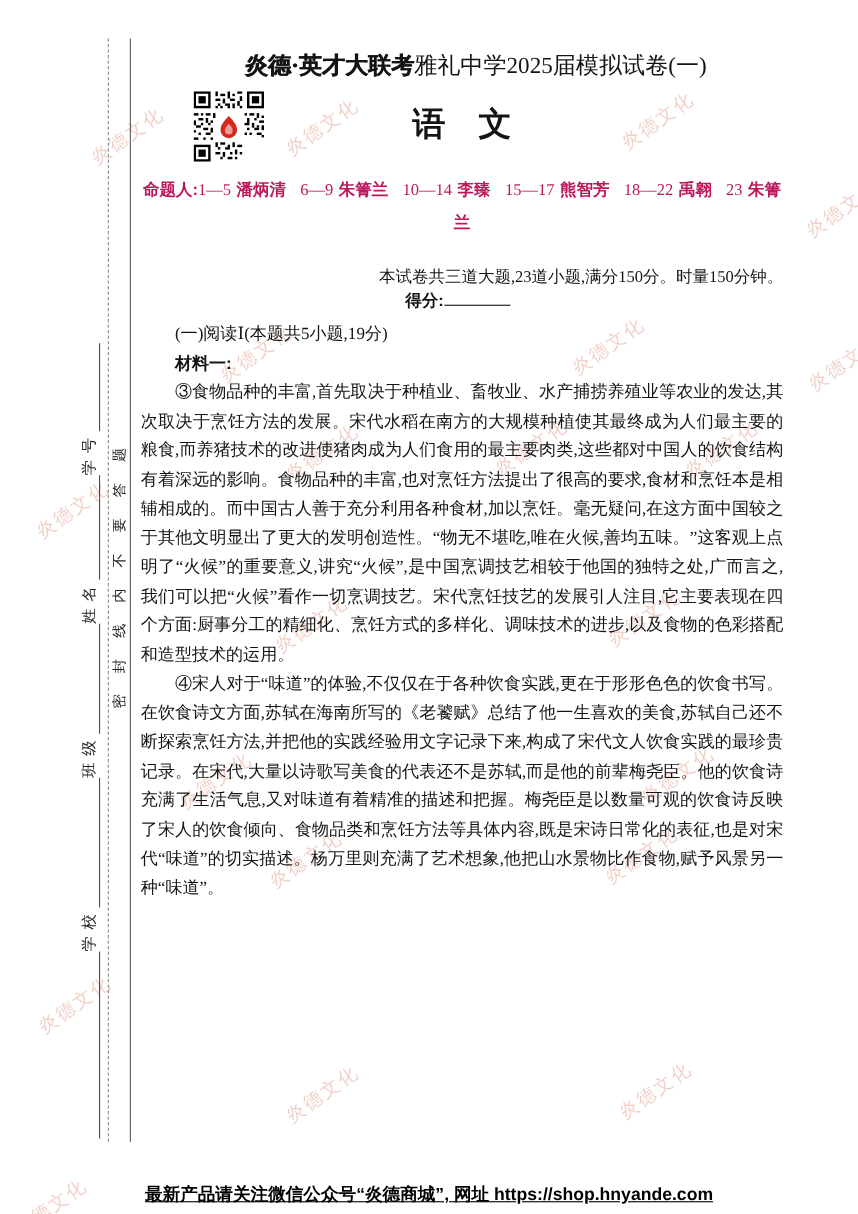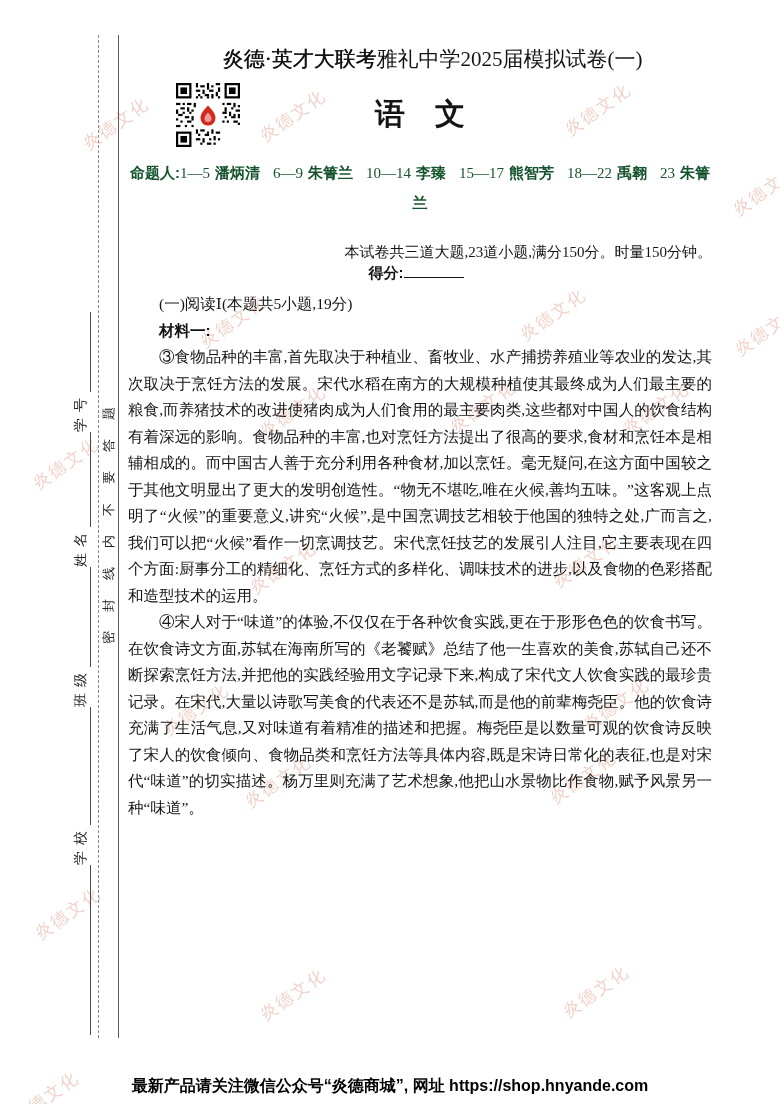--- a/index.html
+++ b/index.html
@@ -23,41 +23,41 @@
                  display:flex;align-items:center;
                  font-family:"Liberation Sans","DejaVu Sans",sans-serif;font-size:14px;color:#222;}
   .student-strip .lbl{letter-spacing:6px;white-space:nowrap;flex:0 0 auto;}
   .student-strip .blank{flex:0 0 auto;border-bottom:1px solid #4a4a4a;height:13px;align-self:center;margin-top:6px;}
   .b170{width:170px}.b118{width:118px}.b100{width:100px}.b95{width:95px}.b80{width:80px}
   
   .qr{position:absolute;left:176px;top:83px;width:64px;height:64px;}
   
   .content{position:absolute;left:128px;top:0;width:584px;}
   .title{margin-top:44px;text-align:center;font-size:21px;line-height:30px;white-space:nowrap;}
-  .title .brush{font-weight:400;text-shadow:0.6px 0 0 currentColor;margin-left:25px;}
+  .title .brush{font-weight:700;text-shadow:0.6px 0 0 currentColor;margin-left:25px;}
   .title .rest{font-weight:500;}
   .subject{margin-top:22px;text-align:center;font-size:30px;font-weight:900;line-height:36px;
            font-family:"Liberation Serif","DejaVu Serif",serif;}
   .people{margin-top:26px;text-align:center;font-family:"Liberation Sans","DejaVu Sans",sans-serif;
-          font-weight:700;font-size:15px;line-height:29px;color:#14532d;}
+          font-weight:700;font-size:15px;line-height:29px;color:#be185d;}
   .people .range{font-family:"Liberation Serif","DejaVu Serif",serif;font-weight:400;margin-right:5px;}
   .people .setter{margin-right:13px;}
   .people .setter:last-child{margin-right:0;}
   .exam-info{margin-top:24px;text-align:right;font-size:15px;line-height:22px;}
   .score-row{text-align:center;padding-right:8px;
              font-family:Liberation Sans, sans-serif;font-weight:700;font-size:15px;height:20px;}
   .score-blank{display:inline-block;width:60px;height:14px;border-bottom:1.5px solid #111;}
   .body{margin-top:8px;line-height:26.5px;font-size:15.5px;}
   .h-sec{font-family:"Liberation Sans","DejaVu Sans",sans-serif;font-weight:700;font-size:16px;}
   .h-sub{text-indent:2em;}
   .h-instr{text-indent:2em;}
   .h-material{text-indent:2em;font-family:"Liberation Sans","DejaVu Sans",sans-serif;font-weight:700;font-size:15.5px;}
   .body-p{margin:0;text-indent:2em;text-align:justify;}
   .promo{position:absolute;left:0;top:1076px;width:780px;text-align:center;
-         font-family:"Liberation Sans","DejaVu Sans",sans-serif;font-weight:700;font-size:16px;color:#000;}
+         font-family:"Liberation Sans","DejaVu Sans",sans-serif;font-weight:700;font-size:16px;color:#000;text-decoration:underline;}
 </style>
 </head>
 <body>
 
 <div class="page">
 
   <i class="wm" style="left:78px;top:112px">炎德文化</i>
   <i class="wm" style="left:255px;top:104px">炎德文化</i>
   <i class="wm" style="left:560px;top:98px">炎德文化</i>
   <i class="wm" style="left:728px;top:178px">炎德文化</i>

